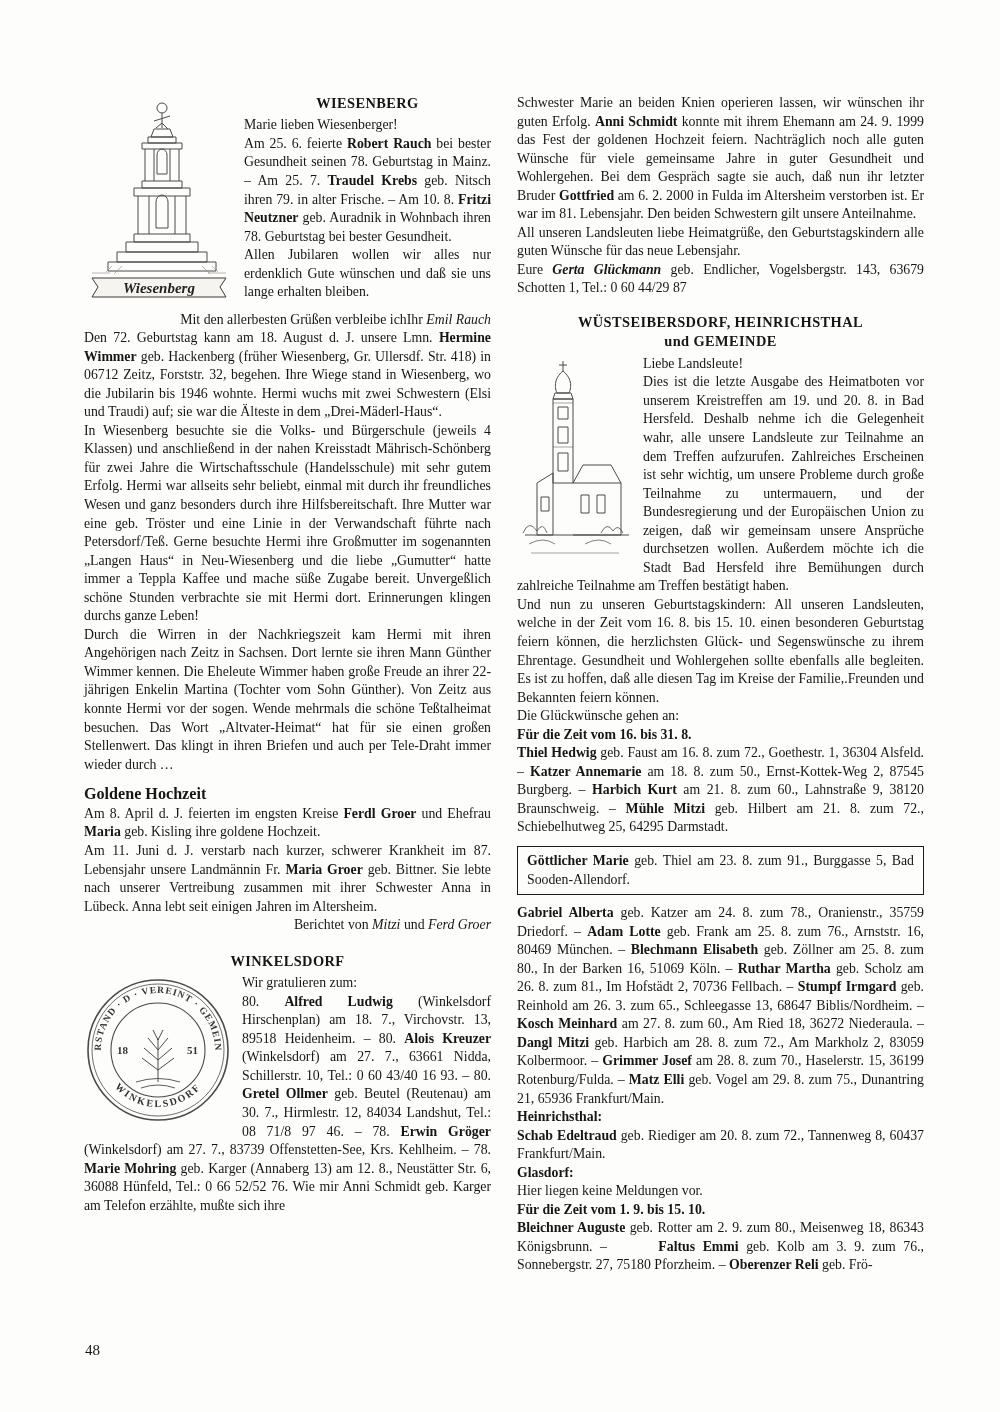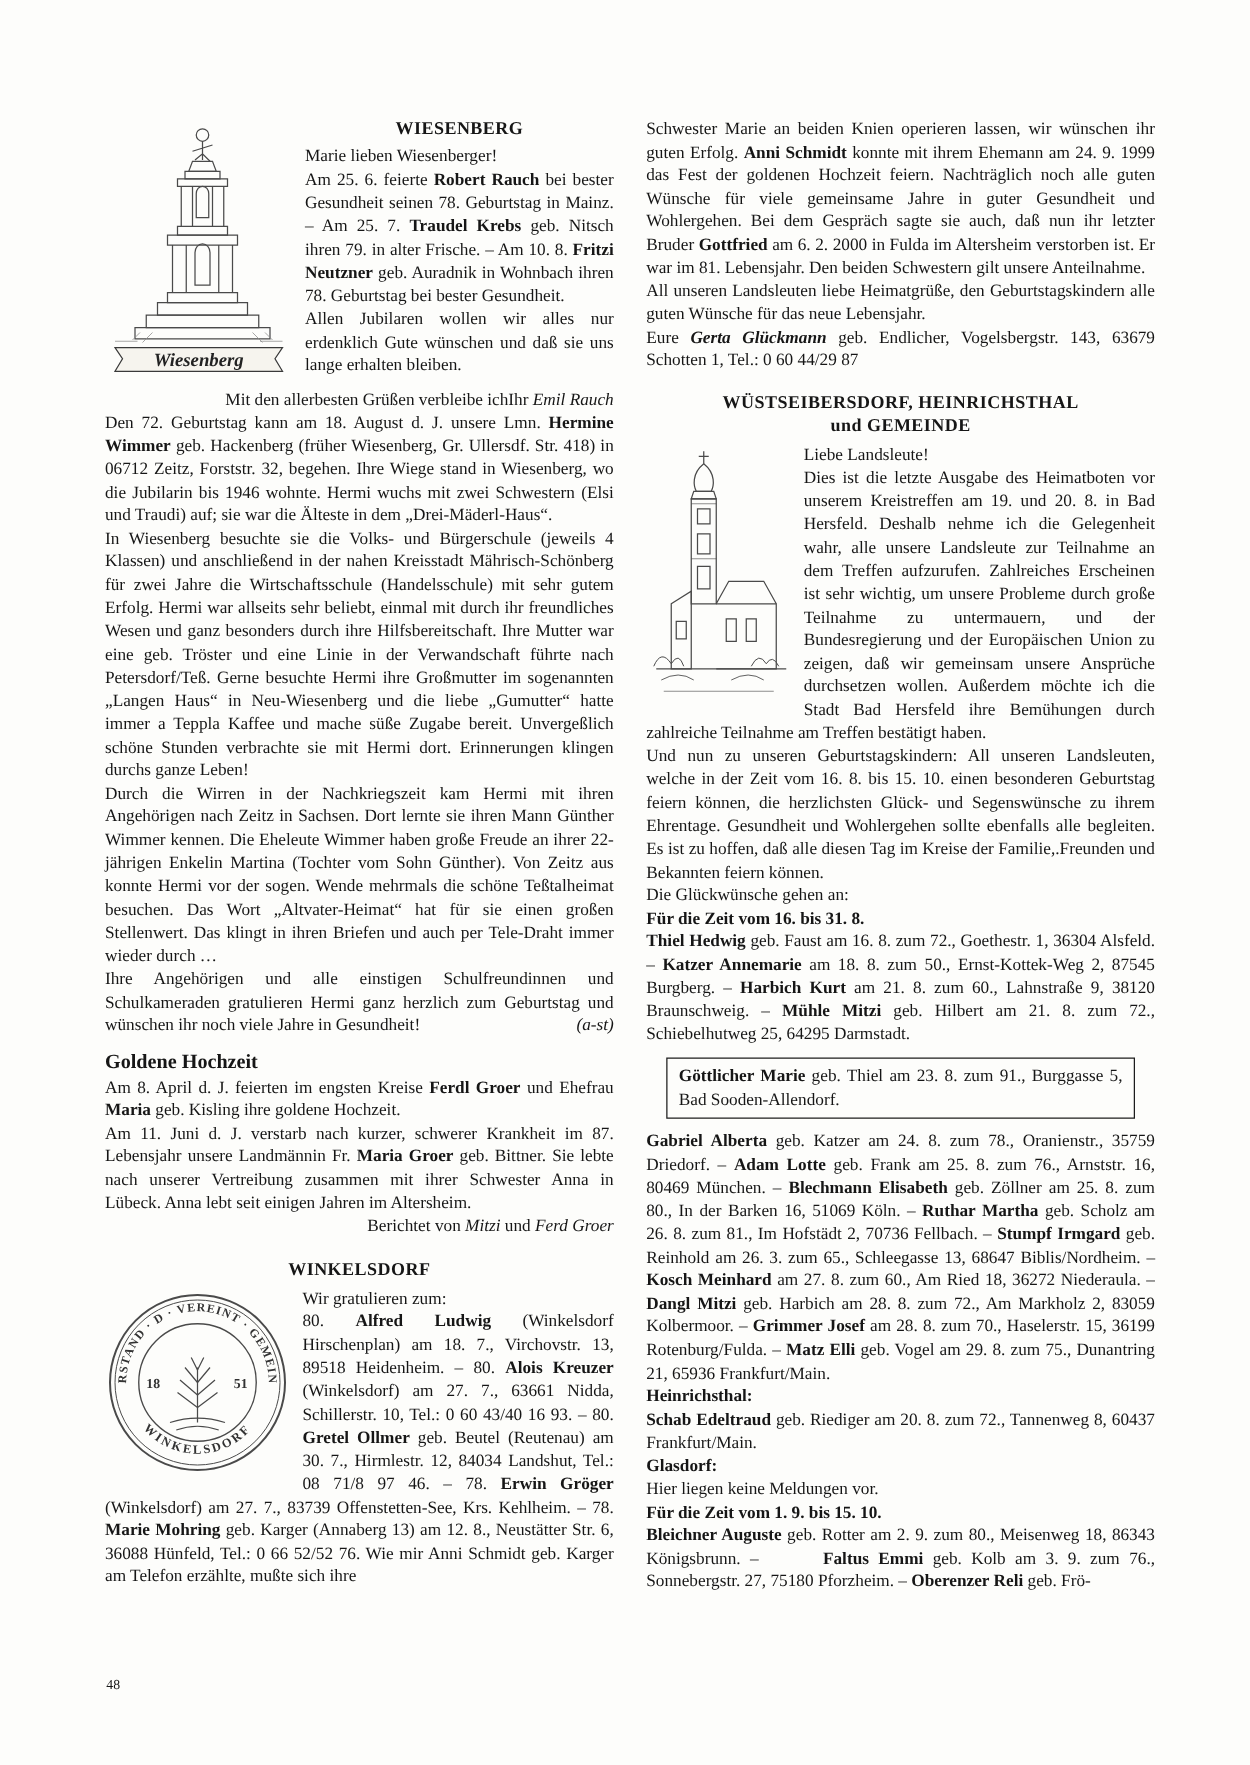--- a/index.html
+++ b/index.html
@@ -46,27 +46,27 @@
   .closing-line {
     display: flex;
     justify-content: flex-end;
     clear: left;
   }
   .section-winkelsdorf { margin-top: 17px; }
   .section-wuest { margin-top: 15px; }
   .boxed {
     border: 1.3px solid #1c1c1c;
     padding: 5px 9px;
-    margin: 9px 16px;
+    margin: 9px 0;
   }
   .page-number {
     position: absolute;
     left: 85px;
     top: 1342px;
-    font-size: 11px;
+    font-size: 15px;
   }
   svg text { font-family: "Liberation Serif", serif; }
 </style>
 </head>
 <body>
 
 <div class="page">
   <div class="columns">
 
     <div class="col">
@@ -105,21 +105,20 @@
         <p class="para">Marie lieben Wiesenberger!</p>
         <p class="para"><span>Am 25. 6. feierte </span><span style="font-weight: bold;">Robert Rauch</span><span> bei bester Gesundheit seinen 78. Geburtstag in Mainz. – Am 25. 7. </span><span style="font-weight: bold;">Traudel Krebs</span><span> geb. Nitsch ihren 79. in alter Frische. – Am 10. 8. </span><span style="font-weight: bold;">Fritzi Neutzner</span><span> geb. Auradnik in Wohnbach ihren 78. Geburtstag bei bester Gesundheit.</span></p>
         <p class="para">Allen Jubilaren wollen wir alles nur erdenklich Gute wünschen und daß sie uns lange erhalten bleiben.</p>
         <div class="closing-line">
           <span>Mit den allerbesten Grüßen verbleibe ich</span>
           <span><span>Ihr </span><span style="font-style: italic;">Emil Rauch</span></span>
         </div>
         <p class="para"><span>Den 72. Geburtstag kann am 18. August d. J. unsere Lmn. </span><span style="font-weight: bold;">Hermine Wimmer</span><span> geb. Hackenberg (früher Wiesenberg, Gr. Ullersdf. Str. 418) in 06712 Zeitz, Forststr. 32, begehen. Ihre Wiege stand in Wiesenberg, wo die Jubilarin bis 1946 wohnte. Hermi wuchs mit zwei Schwestern (Elsi und Traudi) auf; sie war die Älteste in dem „Drei-Mäderl-Haus“.</span></p>
         <p class="para">In Wiesenberg besuchte sie die Volks- und Bürgerschule (jeweils 4 Klassen) und anschließend in der nahen Kreisstadt Mährisch-Schönberg für zwei Jahre die Wirtschaftsschule (Handelsschule) mit sehr gutem Erfolg. Hermi war allseits sehr beliebt, einmal mit durch ihr freundliches Wesen und ganz besonders durch ihre Hilfsbereitschaft. Ihre Mutter war eine geb. Tröster und eine Linie in der Verwandschaft führte nach Petersdorf/Teß. Gerne besuchte Hermi ihre Großmutter im sogenannten „Langen Haus“ in Neu-Wiesenberg und die liebe „Gumutter“ hatte immer a Teppla Kaffee und mache süße Zugabe bereit. Unvergeßlich schöne Stunden verbrachte sie mit Hermi dort. Erinnerungen klingen durchs ganze Leben!</p>
         <p class="para">Durch die Wirren in der Nachkriegszeit kam Hermi mit ihren Angehörigen nach Zeitz in Sachsen. Dort lernte sie ihren Mann Günther Wimmer kennen. Die Eheleute Wimmer haben große Freude an ihrer 22-jährigen Enkelin Martina (Tochter vom Sohn Günther). Von Zeitz aus konnte Hermi vor der sogen. Wende mehrmals die schöne Teßtalheimat besuchen. Das Wort „Altvater-Heimat“ hat für sie einen großen Stellenwert. Das klingt in ihren Briefen und auch per Tele-Draht immer wieder durch …</p>
-        <p class="para"><span>Ihre Angehörigen und alle einstigen Schulfreundinnen und Schulkameraden gratulieren Hermi ganz herzlich zum Geburtstag und wünschen ihr noch viele Jahre in Gesundheit! </span><span style="font-style: italic; float: right;">(a-st)</span></p>
         <h3 class="subhead">Goldene Hochzeit</h3>
         <p class="para"><span>Am 8. April d. J. feierten im engsten Kreise </span><span style="font-weight: bold;">Ferdl Groer</span><span> und Ehefrau </span><span style="font-weight: bold;">Maria</span><span> geb. Kisling ihre goldene Hochzeit.</span></p>
         <p class="para"><span>Am 11. Juni d. J. verstarb nach kurzer, schwerer Krankheit im 87. Lebensjahr unsere Landmännin Fr. </span><span style="font-weight: bold;">Maria Groer</span><span> geb. Bittner. Sie lebte nach unserer Vertreibung zusammen mit ihrer Schwester Anna in Lübeck. Anna lebt seit einigen Jahren im Altersheim.</span></p>
         <p class="para sig-right"><span>Berichtet von </span><span style="font-style: italic;">Mitzi</span><span> und </span><span style="font-style: italic;">Ferd Groer</span></p>
       </section>
 
       <section class="section-winkelsdorf">
         <h2 class="sec-title">WINKELSDORF</h2>
         <div class="fl-img">
           <svg width="148" height="148" viewBox="0 0 148 148">

